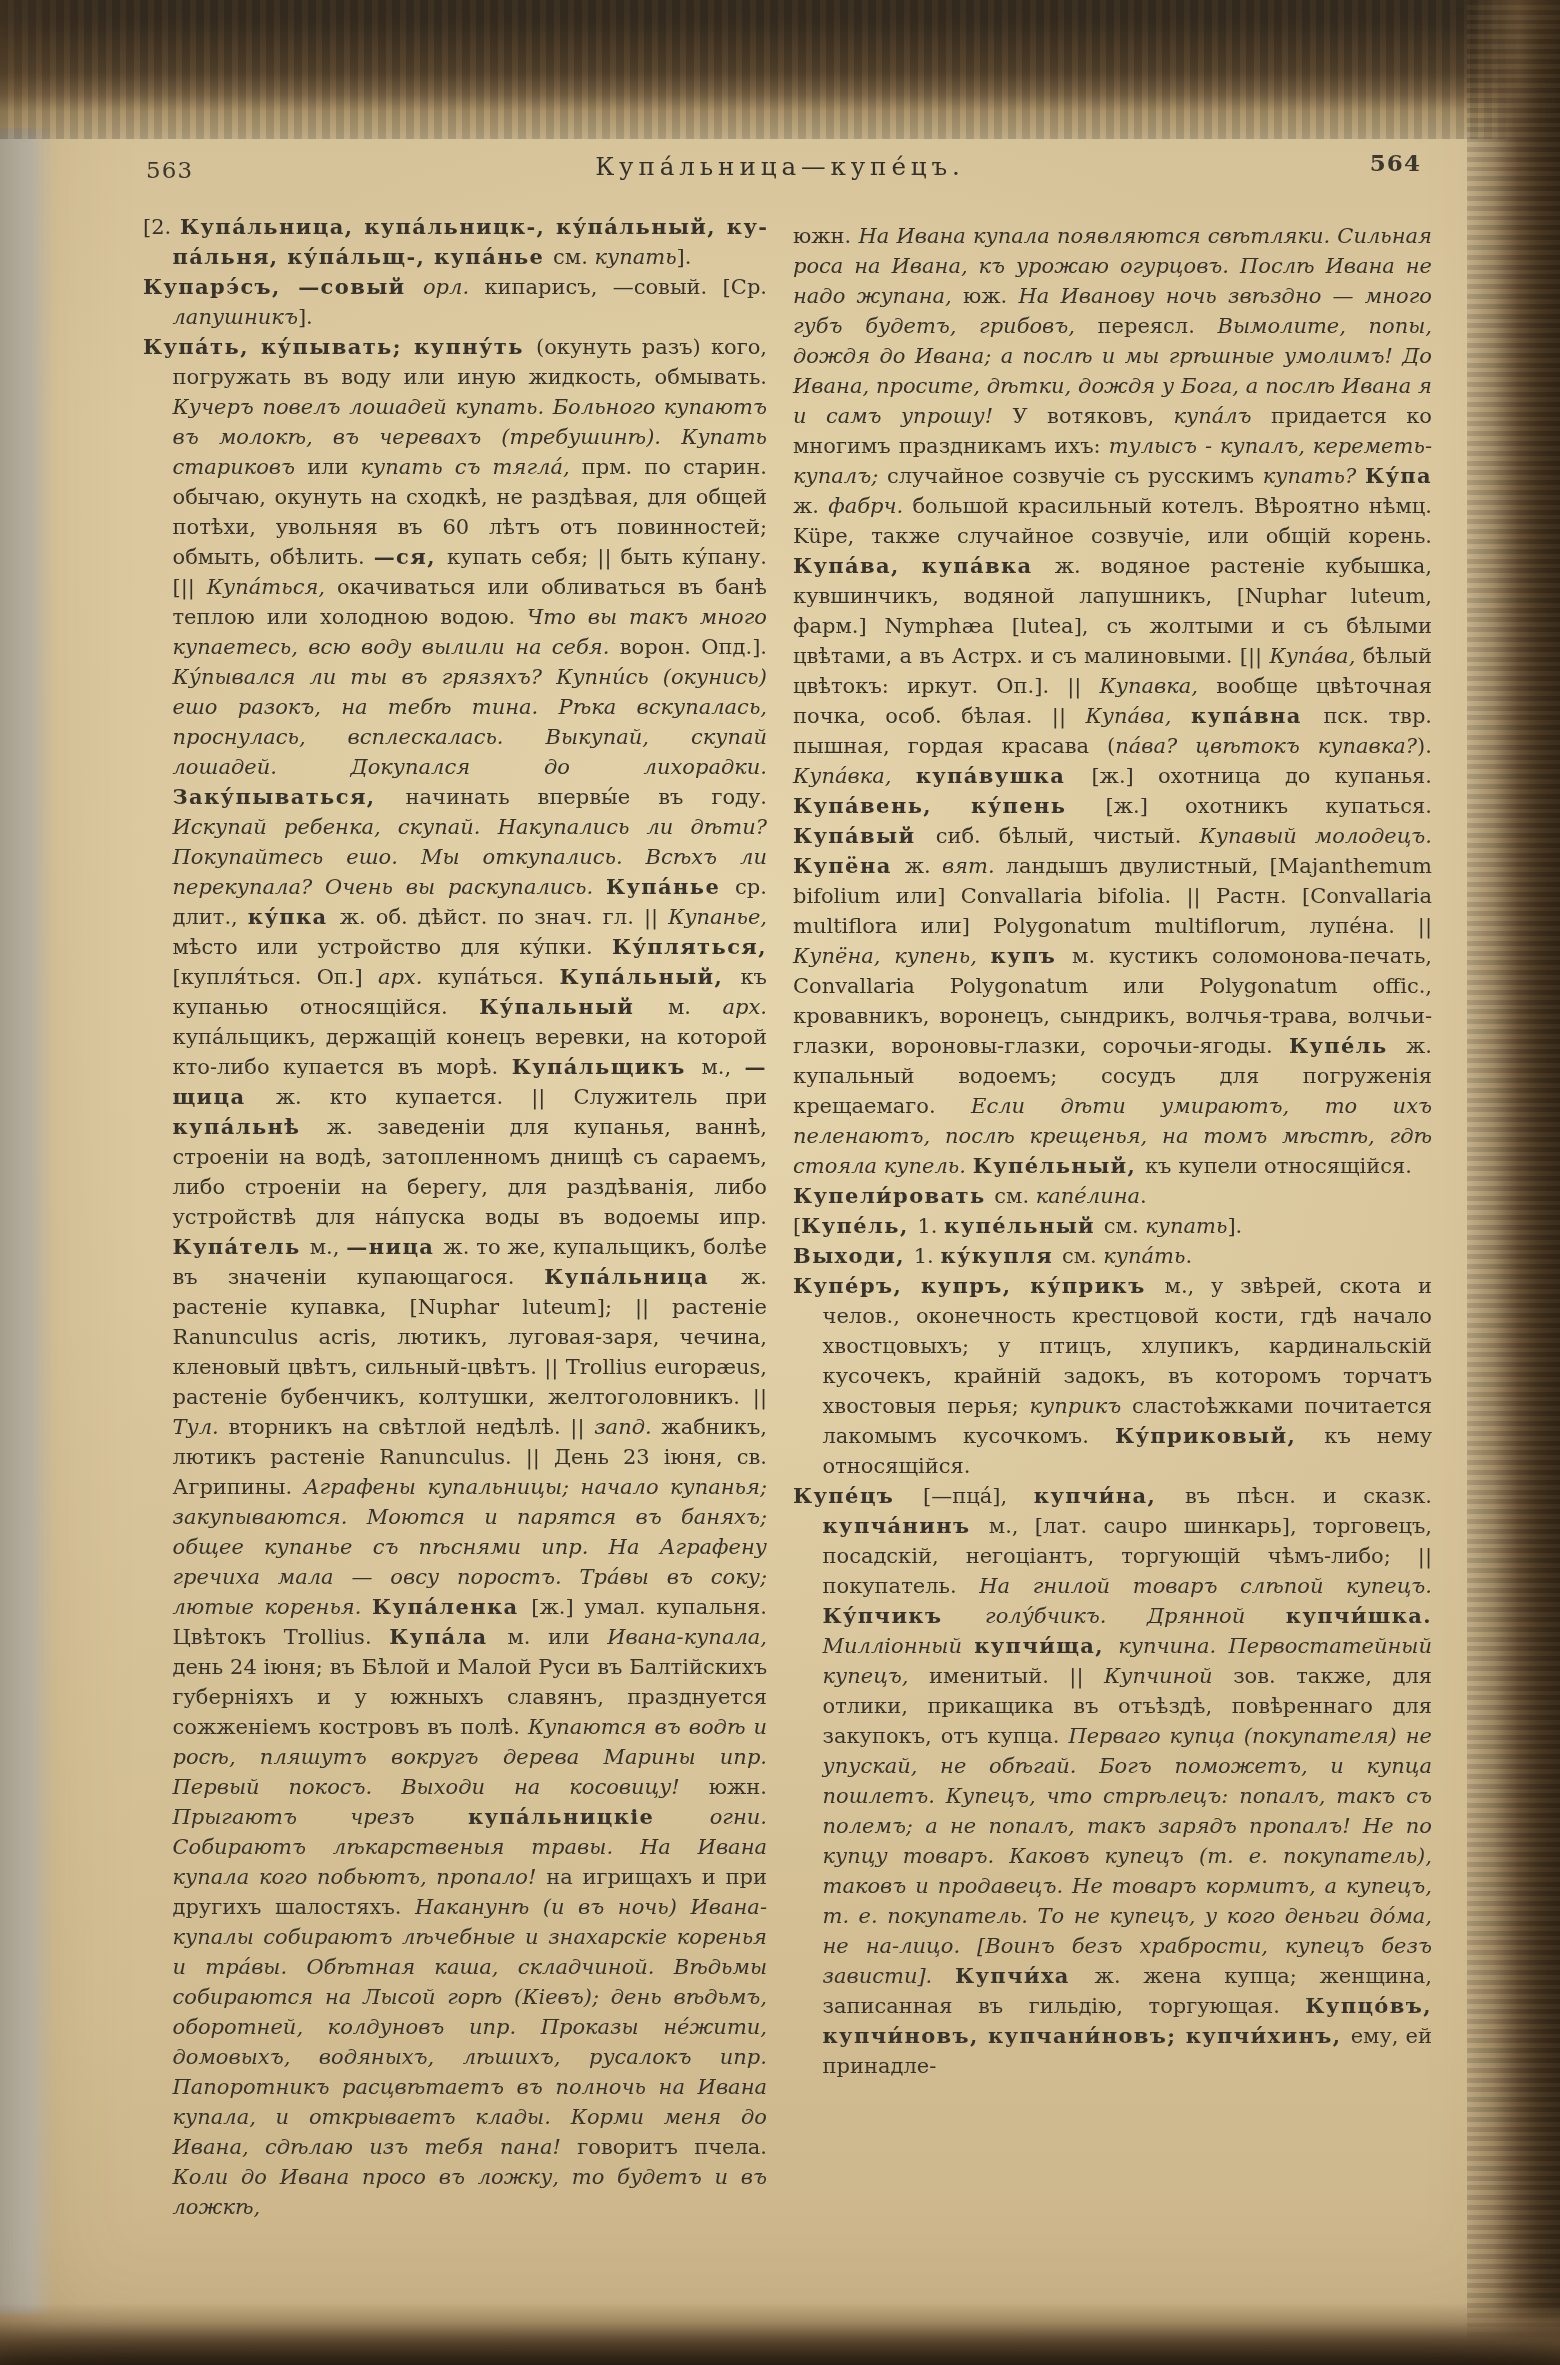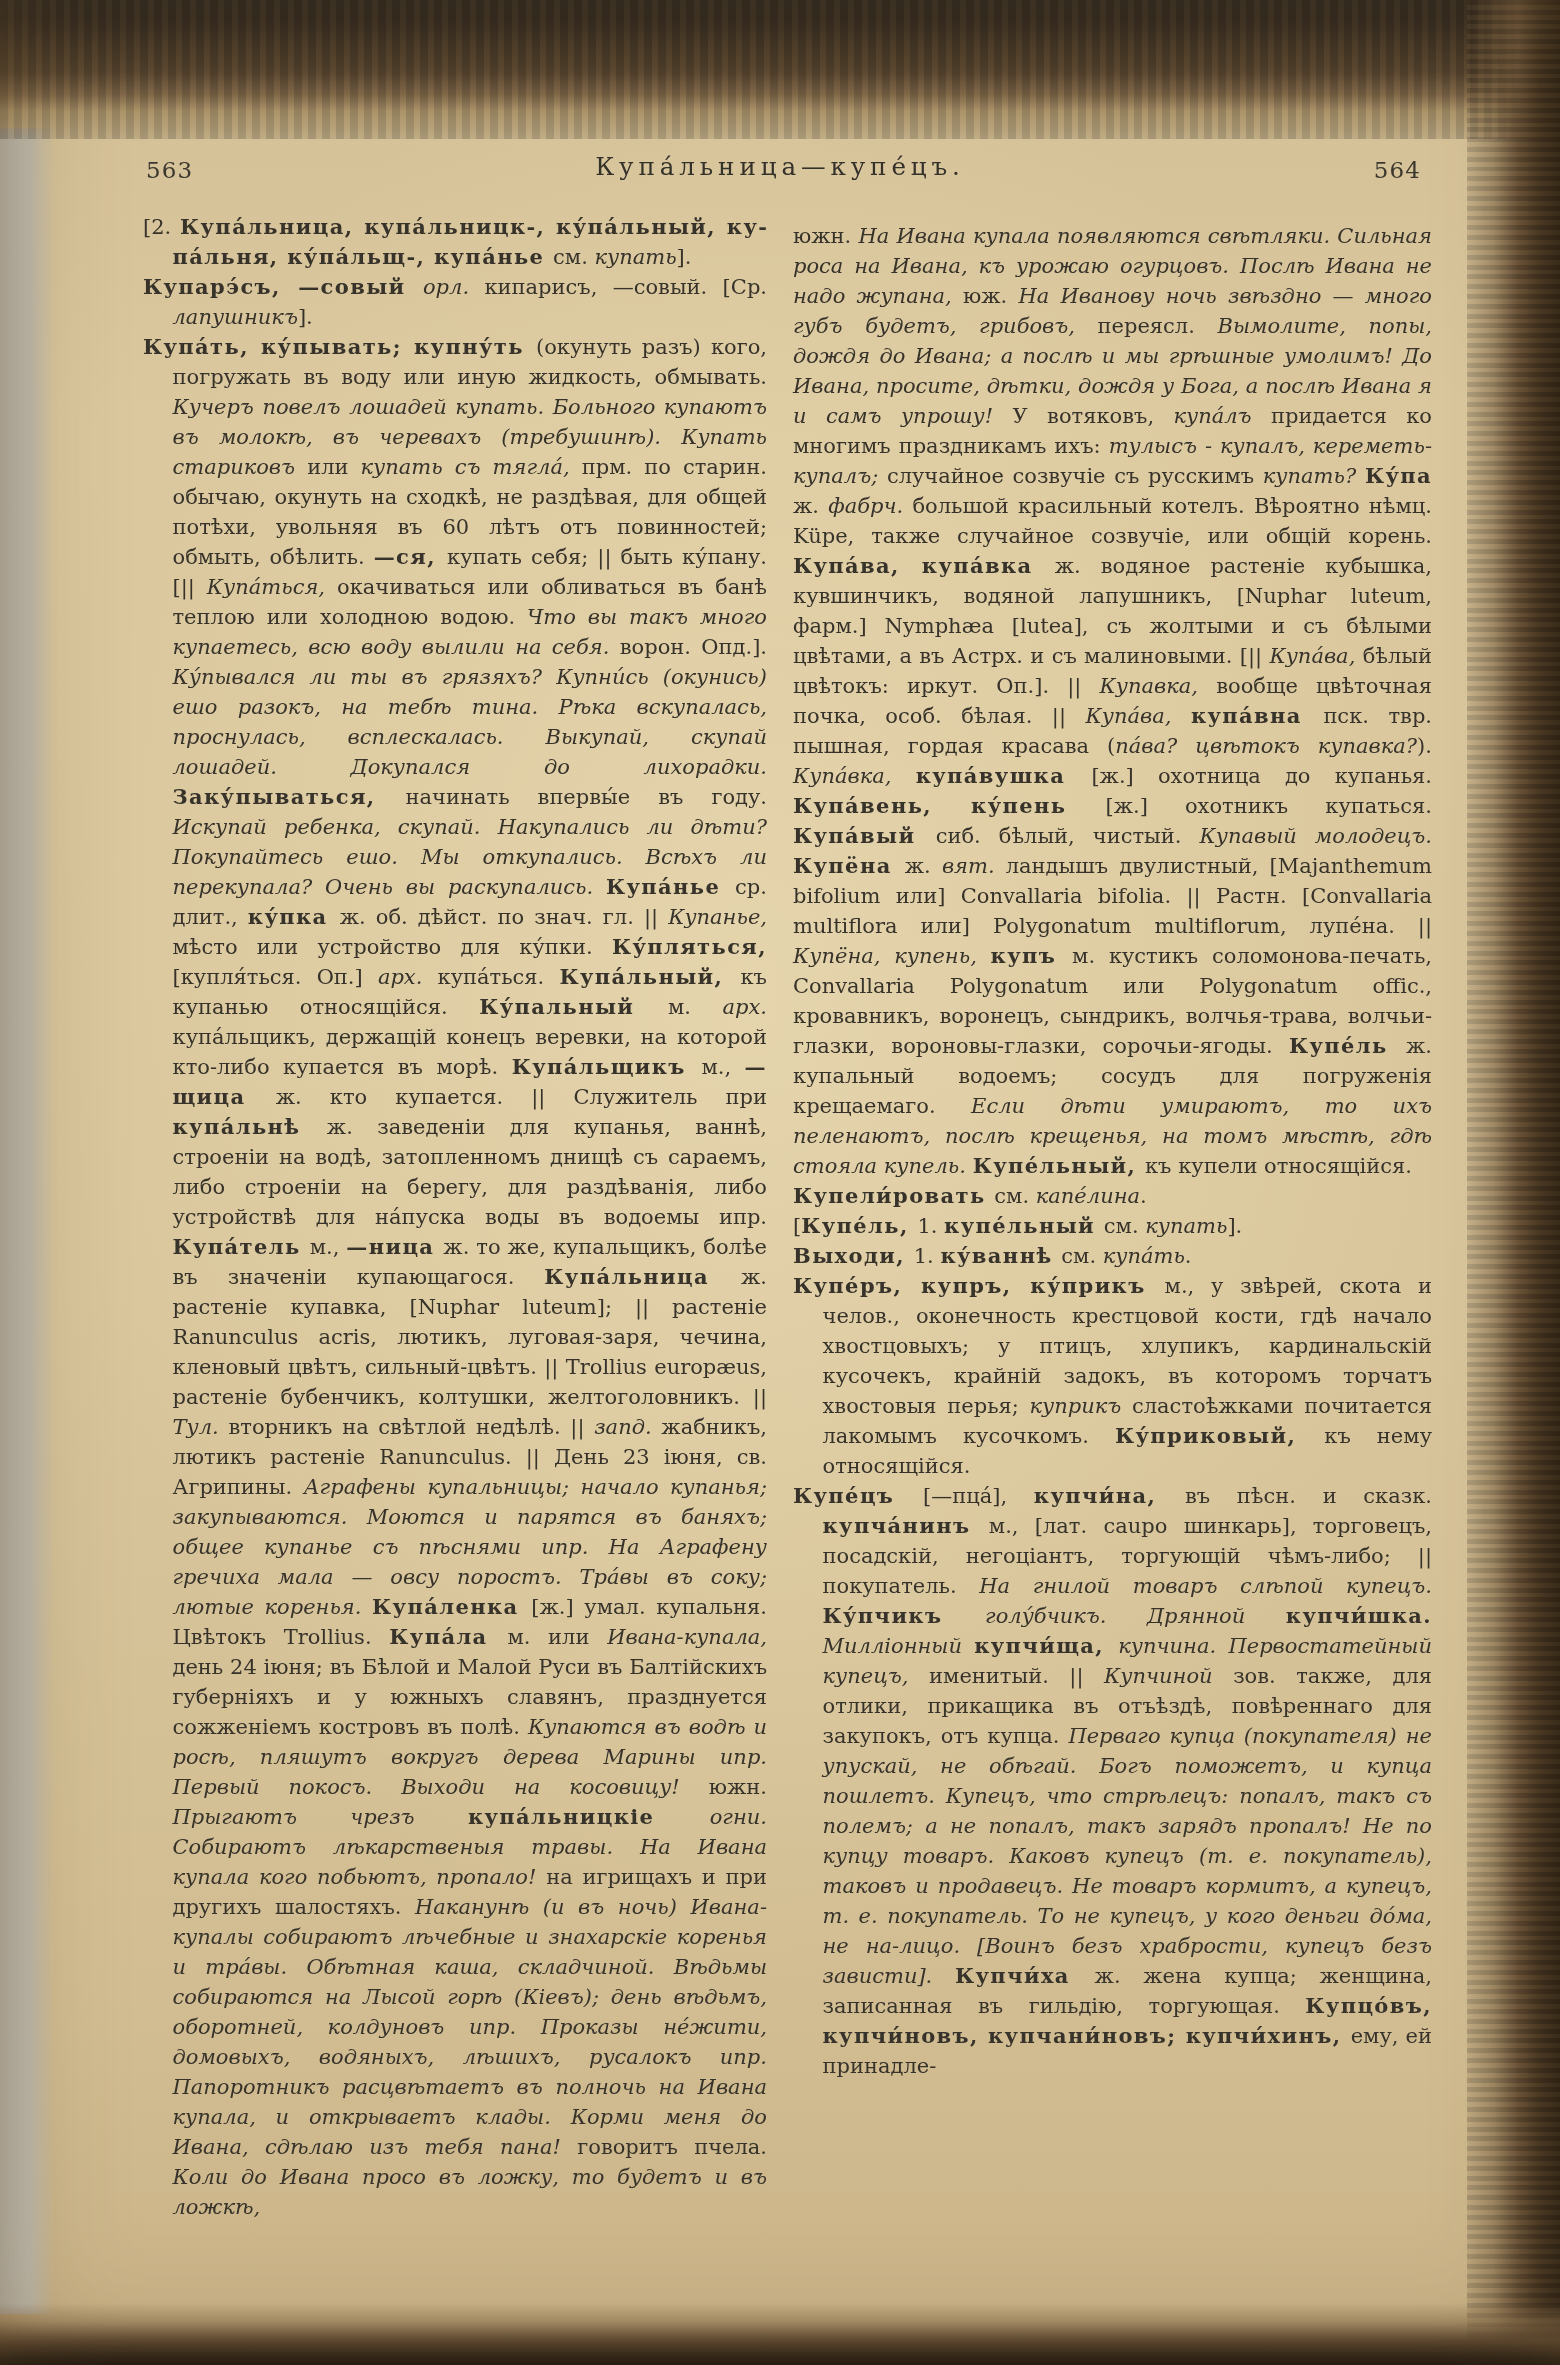--- a/index.html
+++ b/index.html
@@ -24,21 +24,21 @@
     background:
       repeating-linear-gradient(180deg, rgba(25,19,13,.22) 0 4.9px, rgba(110,88,58,.16) 4.9px 9.8px),
       linear-gradient(90deg, rgba(150,120,80,0) 0%, rgba(124,99,66,.45) 28%, #6a5339 55%, #40311f 78%, #221a10 100%);}
   .edge-bottom{position:absolute;bottom:0;left:0;right:0;height:63px;
     background:linear-gradient(180deg, rgba(165,135,95,0) 0%, rgba(138,112,78,.55) 30%, #57432d 62%, #241c12 88%, #130e08 100%);}
   .edge-left{position:absolute;top:128px;bottom:52px;left:0;width:55px;
     background:linear-gradient(90deg,#bfbbb0 0%, #c1bcae 55%, rgba(200,190,165,0) 100%);}
   .header{position:absolute;top:149px;left:0;width:1560px;height:38px;}
   .pgnum{position:absolute;font-size:23px;letter-spacing:1.1px;color:#3c382f;}
   .pgnum.left{left:146px;top:7.6px;}
-  .pgnum.right{right:139px;top:8px;}
+  .pgnum.right{right:139px;top:0;font-weight:bold;}
   .running-title{position:absolute;left:0;right:0;top:3.3px;text-align:center;
     font-size:24.6px;font-weight:normal;letter-spacing:4.9px;color:#34302a;}
   .col{position:absolute;top:212px;font-size:21px;line-height:30px;text-align:justify;
     text-rendering:optimizeLegibility;}
   .col.left{left:143px;width:624px;}
   .col.right{left:793px;width:639px;margin-top:9px;}
   .entry{margin:0;padding-left:29.5px;text-indent:-29.5px;}
   .entry.cont{padding-left:0;text-indent:0;}
   span.b{font-weight:bold;letter-spacing:1.4px;}
   span.i{font-style:italic;}
@@ -57,21 +57,21 @@
 
   <div class="col left">
       <p class="entry"><span class="n">[2. </span><span class="b">Купа́льница, купа́льницк-, ку́па́льный, ку­па́льня, ку́па́льщ-, купа́нье </span><span class="n">см. </span><span class="i">купать</span><span class="n">].</span></p>
       <p class="entry"><span class="b">Купарэ́съ, —совый </span><span class="i">орл. </span><span class="n">кипарисъ, —совый. [Ср. </span><span class="i">лапушникъ</span><span class="n">].</span></p>
       <p class="entry"><span class="b">Купа́ть, ку́пывать; купну́ть </span><span class="n">(окунуть разъ) кого, погружать въ воду или иную жидкость, обмывать. </span><span class="i">Кучеръ повелъ лошадей купать. Больного купаютъ въ молокѣ, въ черевахъ (требушинѣ). Купать стариковъ </span><span class="n">или </span><span class="i">купать съ тягла́, </span><span class="n">прм. по старин. обычаю, окунуть на сходкѣ, не раздѣвая, для общей потѣхи, увольняя въ 60 лѣтъ отъ повинностей; обмыть, обѣлить. </span><span class="b">—ся, </span><span class="n">купать себя; || быть ку́пану. [|| </span><span class="i">Купа́ться, </span><span class="n">окачиваться или обливаться въ банѣ теплою или холодною водою. </span><span class="i">Что вы такъ много купаетесь, всю воду вылили на себя. </span><span class="n">ворон. Опд.]. </span><span class="i">Ку́пывался ли ты въ грязяхъ? Купни́сь (окунись) ешо разокъ, на тебѣ тина. Рѣка вскупалась, проснулась, всплескалась. Выкупай, скупай лошадей. Докупался до лихорадки. </span><span class="b">Заку́пываться, </span><span class="n">начинать впервы́е въ году. </span><span class="i">Искупай ребенка, скупай. Накупались ли дѣти? Покупайтесь ешо. Мы откупались. Всѣхъ ли перекупала? Очень вы раскупались. </span><span class="b">Купа́нье </span><span class="n">ср. длит., </span><span class="b">ку́пка </span><span class="n">ж. об. дѣйст. по знач. гл. || </span><span class="i">Купанье, </span><span class="n">мѣсто или устройство для ку́пки. </span><span class="b">Ку́пляться, </span><span class="n">[купля́ться. Оп.] </span><span class="i">арх. </span><span class="n">купа́ться. </span><span class="b">Купа́льный, </span><span class="n">къ купанью относящійся. </span><span class="b">Ку́пальный </span><span class="n">м. </span><span class="i">арх. </span><span class="n">купа́льщикъ, держащій конецъ веревки, на которой кто-либо купается въ морѣ. </span><span class="b">Купа́льщикъ </span><span class="n">м., </span><span class="b">—щица </span><span class="n">ж. кто купается. || Служитель при </span><span class="b">купа́льнѣ </span><span class="n">ж. заведеніи для купанья, ваннѣ, строеніи на водѣ, затопленномъ днищѣ съ сараемъ, либо строеніи на берегу, для раздѣванія, либо устройствѣ для на́пуска воды въ водоемы ипр. </span><span class="b">Купа́тель </span><span class="n">м., </span><span class="b">—ница </span><span class="n">ж. то же, купальщикъ, болѣе въ значеніи купающагося. </span><span class="b">Купа́льница </span><span class="n">ж. растеніе купавка, [Nuphar luteum]; || растеніе Ranunculus acris, лютикъ, луговая-заря, чечина, кленовый цвѣтъ, сильный-цвѣтъ. || Trollius europæus, растеніе бубенчикъ, колтушки, желтоголовникъ. || </span><span class="i">Тул. </span><span class="n">вторникъ на свѣтлой недѣлѣ. || </span><span class="i">запд. </span><span class="n">жабникъ, лютикъ растеніе Ranunculus. || День 23 іюня, св. Агрипины. </span><span class="i">Аграфены купальницы; начало купанья; закупываются. Моются и парятся въ баняхъ; общее купанье съ пѣснями ипр. На Аграфену гречиха мала — овсу поростъ. Тра́вы въ соку; лютые коренья. </span><span class="b">Купа́ленка </span><span class="n">[ж.] умал. купальня. Цвѣтокъ Trollius. </span><span class="b">Купа́ла </span><span class="n">м. или </span><span class="i">Ивана-купала, </span><span class="n">день 24 іюня; въ Бѣлой и Малой Руси въ Балтійскихъ губерніяхъ и у южныхъ славянъ, празднуется сожженіемъ костровъ въ полѣ. </span><span class="i">Купаются въ водѣ и росѣ, пляшутъ вокругъ дерева Марины ипр. Первый покосъ. Выходи на косовицу! </span><span class="n">южн. </span><span class="i">Прыгаютъ чрезъ </span><span class="b">купа́льницкіе </span><span class="i">огни. Собираютъ лѣкарственыя травы. На Ивана купала кого побьютъ, пропало! </span><span class="n">на игрищахъ и при другихъ шалостяхъ. </span><span class="i">Наканунѣ (и въ ночь) Ивана-купалы собираютъ лѣчебные и знахарскіе коренья и тра́вы. Обѣтная каша, складчиной. Вѣдьмы собираются на Лысой горѣ (Кіевъ); день вѣдьмъ, оборотней, колдуновъ ипр. Проказы не́жити, домовыхъ, водяныхъ, лѣшихъ, русалокъ ипр. Папоротникъ расцвѣтаетъ въ полночь на Ивана купала, и открываетъ клады. Корми меня до Ивана, сдѣлаю изъ тебя пана! </span><span class="n">говоритъ пчела. </span><span class="i">Коли до Ивана просо въ ложку, то будетъ и въ ложкѣ,</span></p>
     </div>
   <div class="col right">
       <p class="entry cont"><span class="n">южн. </span><span class="i">На Ивана купала появляются свѣтляки. Сильная роса на Ивана, къ урожаю огурцовъ. Послѣ Ивана не надо жупана, </span><span class="n">юж. </span><span class="i">На Иванову ночь звѣздно — много губъ будетъ, грибовъ, </span><span class="n">переясл. </span><span class="i">Вымолите, попы, дождя до Ивана; а послѣ и мы грѣшные умолимъ! До Ивана, просите, дѣтки, дождя у Бога, а послѣ Ивана я и самъ упрошу! </span><span class="n">У вотяковъ, </span><span class="i">купа́лъ </span><span class="n">придается ко многимъ праздникамъ ихъ: </span><span class="i">тулысъ - купалъ, кереметь-купалъ; </span><span class="n">случайное созвучіе съ русскимъ </span><span class="i">купать? </span><span class="b">Ку́па </span><span class="n">ж. </span><span class="i">фабрч. </span><span class="n">большой красильный котелъ. Вѣроятно нѣмц. Küpe, также случайное созвучіе, или общій корень. </span><span class="b">Купа́ва, купа́вка </span><span class="n">ж. водяное растеніе кубышка, кувшинчикъ, водяной лапушникъ, [Nuphar luteum, фарм.] Nymphæa [lutea], съ жолтыми и съ бѣлыми цвѣтами, а въ Астрх. и съ малиновыми. [|| </span><span class="i">Купа́ва, </span><span class="n">бѣлый цвѣтокъ: иркут. Оп.]. || </span><span class="i">Купавка, </span><span class="n">вообще цвѣточная почка, особ. бѣлая. || </span><span class="i">Купа́ва, </span><span class="b">купа́вна </span><span class="n">пск. твр. пышная, гордая красава (</span><span class="i">па́ва? цвѣтокъ купавка?</span><span class="n">). </span><span class="i">Купа́вка, </span><span class="b">купа́вушка </span><span class="n">[ж.] охотница до купанья. </span><span class="b">Купа́вень, ку́пень </span><span class="n">[ж.] охотникъ купаться. </span><span class="b">Купа́вый </span><span class="n">сиб. бѣлый, чистый. </span><span class="i">Купавый молодецъ. </span><span class="b">Купёна </span><span class="n">ж. </span><span class="i">вят. </span><span class="n">ландышъ двулистный, [Majanthemum bifolium или] Convallaria bifolia. || Растн. [Convallaria multiflora или] Polygonatum multiflorum, лупе́на. || </span><span class="i">Купёна, купень, </span><span class="b">купъ </span><span class="n">м. кустикъ соломонова-печать, Convallaria Polygonatum или Polygonatum offic., кровавникъ, воронецъ, сындрикъ, волчья-трава, волчьи-глазки, вороновы-глазки, сорочьи-ягоды. </span><span class="b">Купе́ль </span><span class="n">ж. купальный водоемъ; сосудъ для погруженія крещаемаго. </span><span class="i">Если дѣти умираютъ, то ихъ пеленаютъ, послѣ крещенья, на томъ мѣстѣ, гдѣ стояла купель. </span><span class="b">Купе́льный, </span><span class="n">къ купели относящійся.</span></p>
       <p class="entry"><span class="b">Купели́ровать </span><span class="n">см. </span><span class="i">капе́лина</span><span class="n">.</span></p>
       <p class="entry"><span class="n">[</span><span class="b">Купе́ль, </span><span class="n">1. </span><span class="b">купе́льный </span><span class="n">см. </span><span class="i">купать</span><span class="n">].</span></p>
-      <p class="entry"><span class="b">Выходи, </span><span class="n">1. </span><span class="b">ку́ваннѣ </span><span class="n">см. </span><span class="i">купа́ть</span><span class="n">.</span></p>
+      <p class="entry"><span class="b">Выходи, </span><span class="n">1. </span><span class="b">ку́купля </span><span class="n">см. </span><span class="i">купа́ть</span><span class="n">.</span></p>
       <p class="entry"><span class="b">Купе́ръ, купръ, ку́прикъ </span><span class="n">м., у звѣрей, скота и челов., оконечность крестцовой кости, гдѣ начало хвостцовыхъ; у птицъ, хлупикъ, кардинальскій кусочекъ, крайній задокъ, въ которомъ торчатъ хвостовыя перья; </span><span class="i">куприкъ </span><span class="n">сластоѣжками почитается лакомымъ кусочкомъ. </span><span class="b">Ку́приковый, </span><span class="n">къ нему относящійся.</span></p>
       <p class="entry"><span class="b">Купе́цъ </span><span class="n">[—пца́], </span><span class="b">купчи́на, </span><span class="n">въ пѣсн. и сказк. </span><span class="b">купча́нинъ </span><span class="n">м., [лат. caupo шинкарь], торговецъ, посадскій, негоціантъ, торгующій чѣмъ-либо; || покупатель. </span><span class="i">На гнилой товаръ слѣпой купецъ. </span><span class="b">Ку́пчикъ </span><span class="i">голу́бчикъ. Дрянной </span><span class="b">купчи́шка. </span><span class="i">Милліонный </span><span class="b">купчи́ща, </span><span class="i">купчина. Первостатейный купецъ, </span><span class="n">именитый. || </span><span class="i">Купчиной </span><span class="n">зов. также, для отлики, прикащика въ отъѣздѣ, повѣреннаго для закупокъ, отъ купца. </span><span class="i">Перваго купца (покупателя) не упускай, не обѣгай. Богъ поможетъ, и купца пошлетъ. Купецъ, что стрѣлецъ: попалъ, такъ съ полемъ; а не попалъ, такъ зарядъ пропалъ! Не по купцу товаръ. Каковъ купецъ (т. е. покупатель), таковъ и продавецъ. Не товаръ кормитъ, а купецъ, т. е. покупатель. То не купецъ, у кого деньги до́ма, не на-лицо. [Воинъ безъ храбрости, купецъ безъ зависти]. </span><span class="b">Купчи́ха </span><span class="n">ж. жена купца; женщина, записанная въ гильдію, торгующая. </span><span class="b">Купцо́въ, купчи́новъ, купчани́новъ; купчи́хинъ, </span><span class="n">ему, ей принадле-</span></p>
     </div>
 
   <div class="edge-left"></div>
   <div class="edge-top"></div>
   <div class="edge-right"></div>
   <div class="edge-bottom"></div>
   <div class="vignette"></div>
 

